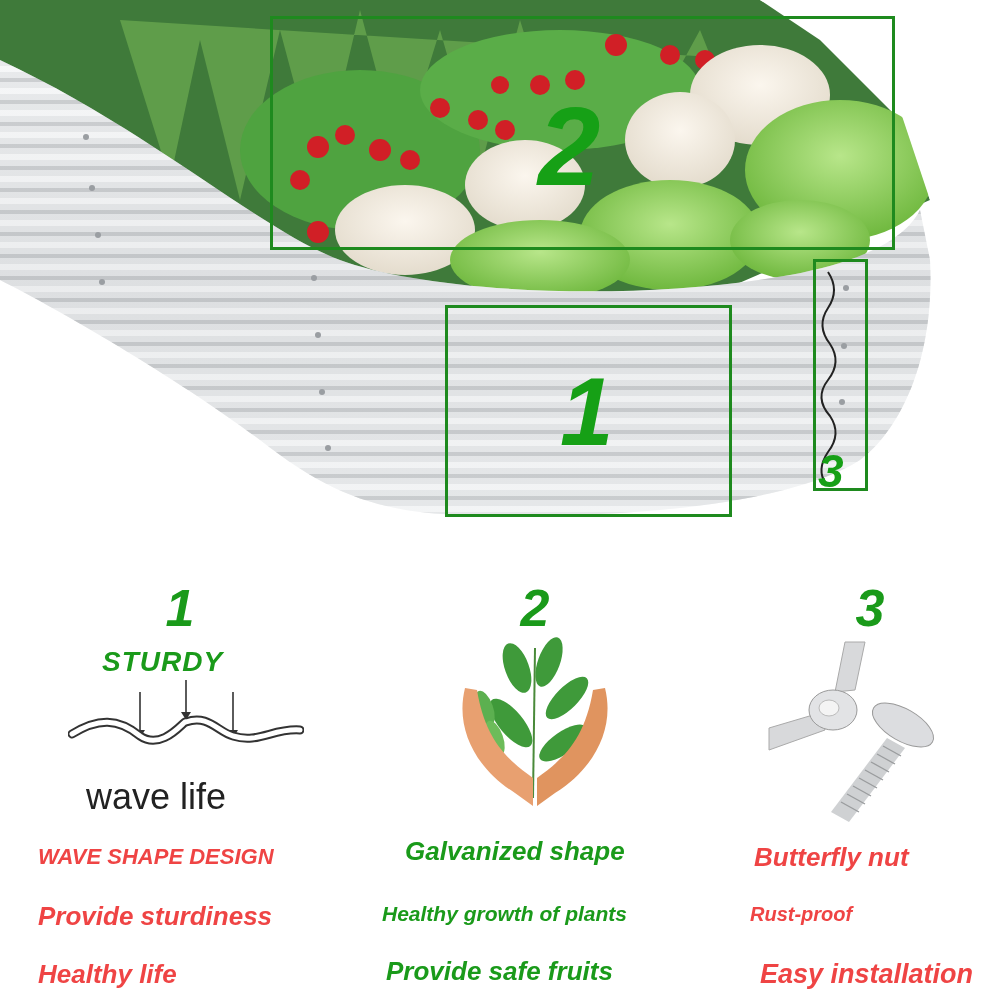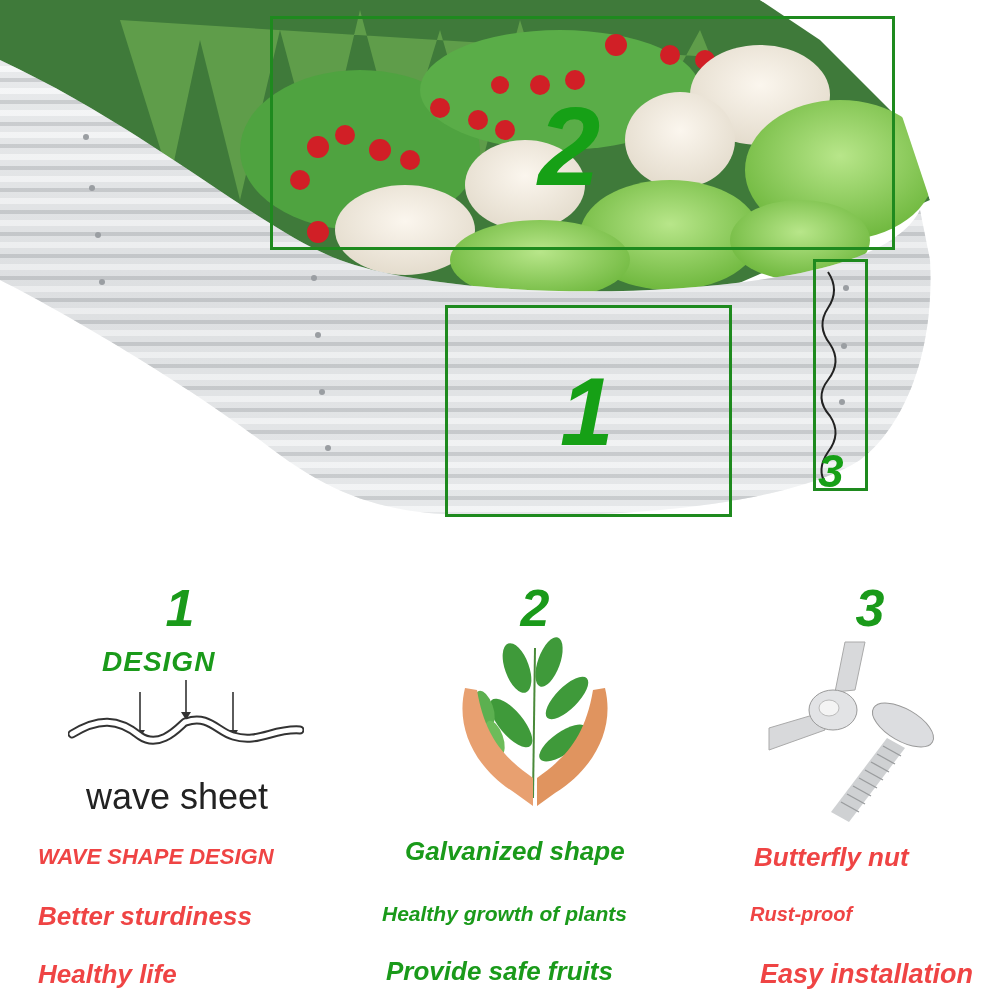--- a/index.html
+++ b/index.html
@@ -105,36 +105,36 @@
 </div>
 <div class="callout" style="left:445px; top:305px; width:287px; height:212px;">
   <span class="callout-num" style="left:112px; top:56px; font-size:96px;">1</span>
 </div>
 <div class="callout" style="left:813px; top:259px; width:55px; height:232px;">
   <span class="callout-num" style="left:2px; top:186px; font-size:46px;">3</span>
 </div>
 
 <div class="abs" style="left:0; top:560px; width:360px; height:440px;">
   <span class="feat-num" style="left:140px; top:22px;">1</span>
-  <span class="sturdy" style="left:102px; top:86px;">DESIGN</span>
+  <span class="sturdy" style="left:102px; top:86px;">STURDY</span>
   <svg class="abs" style="left:68px; top:118px;" width="236" height="80" viewBox="0 0 236 80">
     <g stroke="#333" stroke-width="1.6" fill="#333">
       <line x1="72" y1="14" x2="72" y2="56"></line>
         <polygon points="67,52 77,52 72,60" stroke="none"></polygon>
       <line x1="118" y1="2" x2="118" y2="38"></line>
         <polygon points="113,34 123,34 118,42" stroke="none"></polygon>
       <line x1="165" y1="14" x2="165" y2="56"></line>
         <polygon points="160,52 170,52 165,60" stroke="none"></polygon>
     </g>
     <path d="M4,56 C30,40 50,40 72,58 C95,74 118,40 118,44 C140,36 150,54 165,58 C190,66 205,50 232,52" stroke="#333" stroke-width="9" fill="none" stroke-linecap="round"></path>
     <path d="M4,56 C30,40 50,40 72,58 C95,74 118,40 118,44 C140,36 150,54 165,58 C190,66 205,50 232,52" stroke="#fff" stroke-width="5" fill="none" stroke-linecap="round"></path>
   </svg>
-  <span class="wave-label" style="left:86px; top:216px;">wave sheet</span>
+  <span class="wave-label" style="left:86px; top:216px;">wave life</span>
   <span class="line black" style="left:38px; top:286px; font-size:22px;">WAVE SHAPE DESIGN</span>
-  <span class="line black" style="left:38px; top:343px; font-size:26px;">Better sturdiness</span>
+  <span class="line black" style="left:38px; top:343px; font-size:26px;">Provide sturdiness</span>
   <span class="line black" style="left:38px; top:401px; font-size:26px;">Healthy life</span>
 </div>
 
 <div class="abs" style="left:360px; top:560px; width:360px; height:440px;">
   <span class="feat-num" style="left:135px; top:22px;">2</span>
   <svg class="abs" style="left:95px; top:68px;" width="160" height="180" viewBox="0 0 160 180">
     <path d="M78,170 L80,20" stroke="#4a8a3a" stroke-width="2" fill="none"></path>
     <g fill="#3f9a3a">
       <ellipse cx="62" cy="40" rx="12" ry="26" transform="rotate(-20 62 40)"></ellipse>
       <ellipse cx="94" cy="34" rx="11" ry="26" transform="rotate(20 94 34)"></ellipse>

